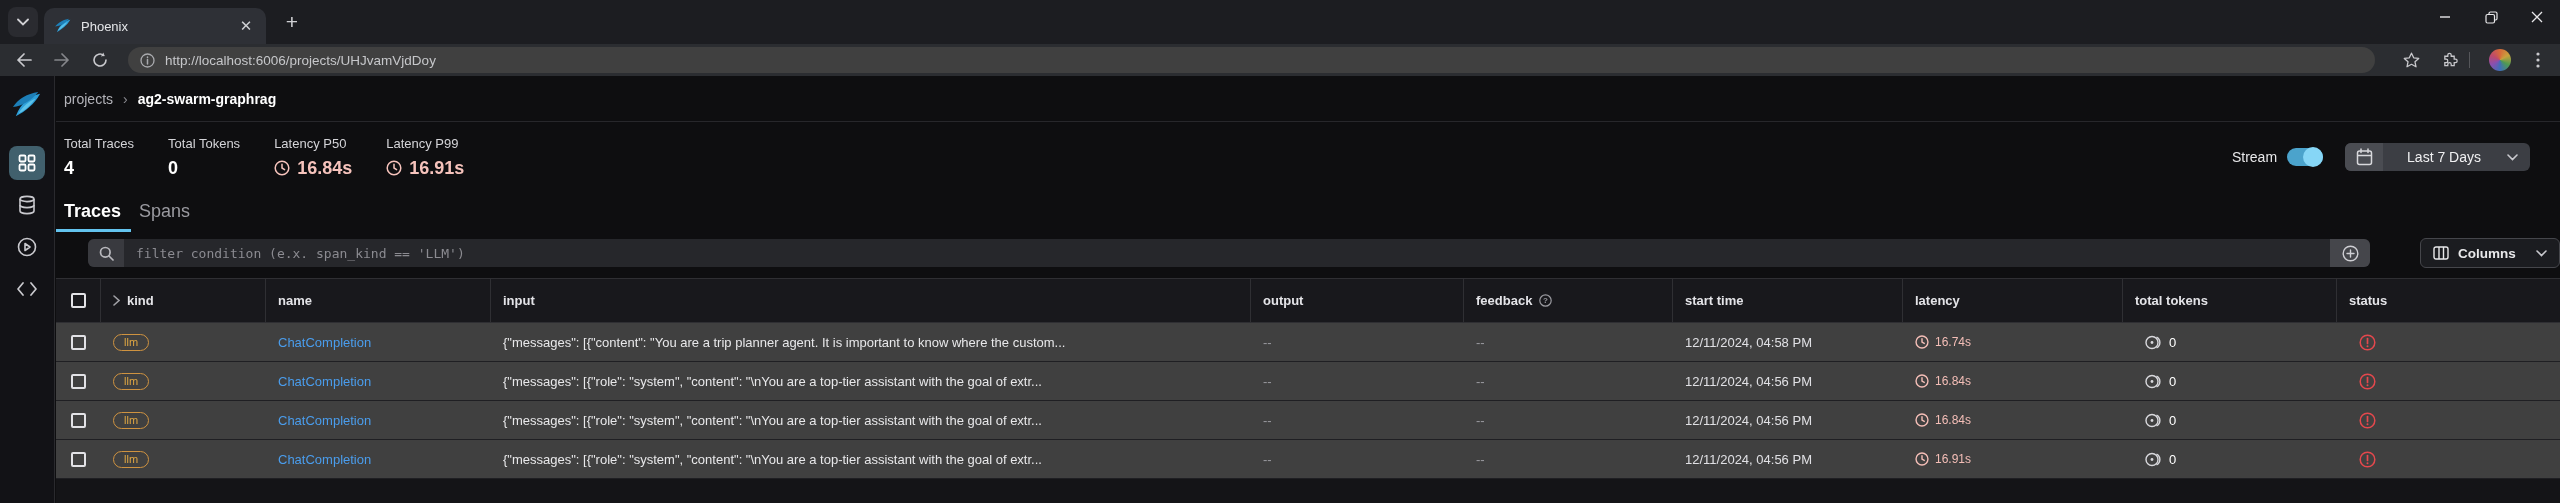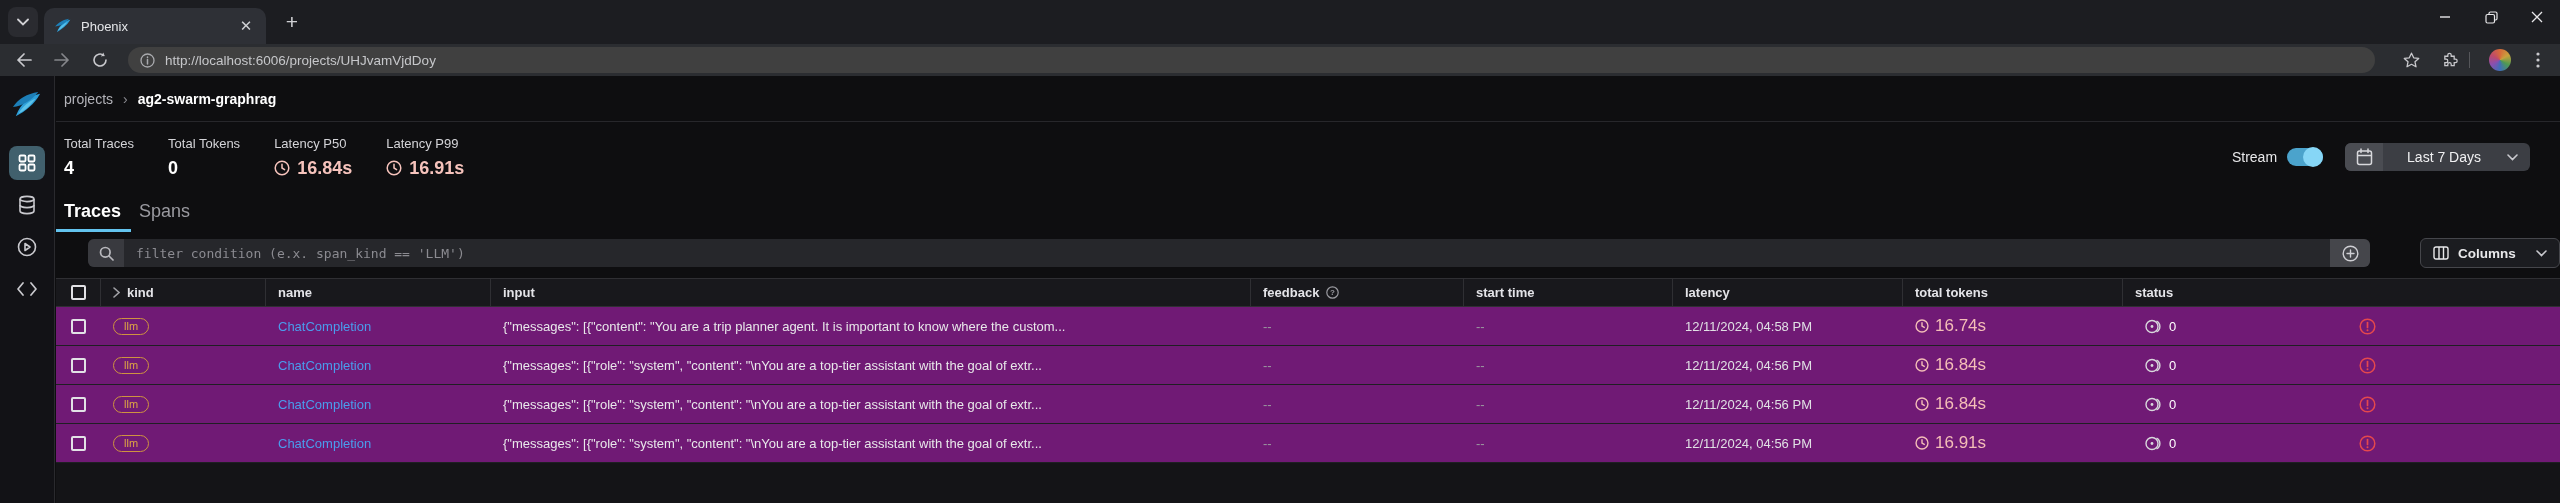--- a/index.html
+++ b/index.html
@@ -86,38 +86,38 @@
   .plus-seg { width:40px; height:28px; background:#45464b; display:flex; align-items:center;
               justify-content:center; }
   .colsbtn { width:140px; height:30px; margin-left:50px; margin-right:0; background:#1b1c20;
              border:1px solid #45464b; border-radius:6px; display:flex; align-items:center;
              justify-content:space-between; padding:0 12px; }
   .colsbtn .lab { color:#e8e8ea; font-size:13.5px; font-weight:bold; display:flex; align-items:center; gap:9px; }
 
   
   .grid-cols { display:grid;
     grid-template-columns:45px 165px 225px 760px 213px 209px 230px 220px 214px 1fr; }
-  .thead { height:29px; margin-top:4px; background:#18181c; border-top:1px solid #2f2f33;
+  .thead { height:45px; margin-top:4px; background:#18181c; border-top:1px solid #2f2f33;
            border-bottom:1px solid #2f2f33; }
   .th { display:flex; align-items:center; padding-left:12px; color:#e4e4e8; font-size:13px;
         font-weight:bold; border-right:1px solid #2f2f33; gap:7px; }
   .th:last-child { border-right:none; }
   .th.center { justify-content:center; padding-left:0; }
   .tbody { background:#0a0a0c; }
-  .trow { height:39px; border-bottom:1px solid #1f1f23; background:#701a75; }
+  .trow { height:39px; border-bottom:1px solid #1f1f23; background:#404040; }
   .td { display:flex; align-items:center; padding-left:12px; overflow:hidden; white-space:nowrap; }
   .td.center { justify-content:center; padding-left:0; }
   .checkbox { width:15px; height:15px; border:2px solid #e2e2e6; border-radius:2px; background:transparent; }
   .badge-llm { border:1px solid #cf9340; color:#e0a743; font-size:11px; border-radius:10px;
                padding:2px 10px; line-height:1; }
   .link { color:#4a9ded; font-size:13px; }
   .inputtext { color:#e8e8ea; font-size:13px; }
   .dashes { color:#9a9aa0; font-size:13px; }
   .ts { color:#e0e0e4; font-size:13px; }
-  .latency { color:#f4beb7; font-size:17px; display:flex; align-items:center; gap:6px; }
+  .latency { color:#f4beb7; font-size:12px; display:flex; align-items:center; gap:6px; }
   .tokens { color:#ffffff; font-size:13px; display:flex; align-items:center; gap:7px; padding-left:22px; }
   .statuscell { padding-left:22px; }
   .bottomfill { height:40px; background:#141417; }
   svg { display:block; }
 </style>
 </head>
 <body>
 
 <div class="tabbar">
   <div class="tabsearch-btn">
@@ -370,20 +370,21 @@
       <div class="th">
         <span>
           <svg width="7" height="11" viewBox="0 0 7 11">
               <path d="M1 1 L6 5.5 L1 10" stroke="#a0a0a5" stroke-width="1.6" fill="none" stroke-linecap="round"></path>
             </svg>
         </span>
         <span>kind</span>
       </div>
       <div class="th">name</div>
       <div class="th">input</div>
+      <div class="th">output</div>
       <div class="th">
         <span>feedback</span>
         <span>
           <svg width="13" height="13" viewBox="0 0 13 13" fill="none">
               <circle cx="6.5" cy="6.5" r="5.7" stroke="#9a9aa0" stroke-width="1.2"></circle>
               <text x="6.5" y="9.3" font-size="8" fill="#9a9aa0" text-anchor="middle" font-family="Liberation Sans, sans-serif">?</text>
             </svg>
         </span>
       </div>
       <div class="th">start time</div>

